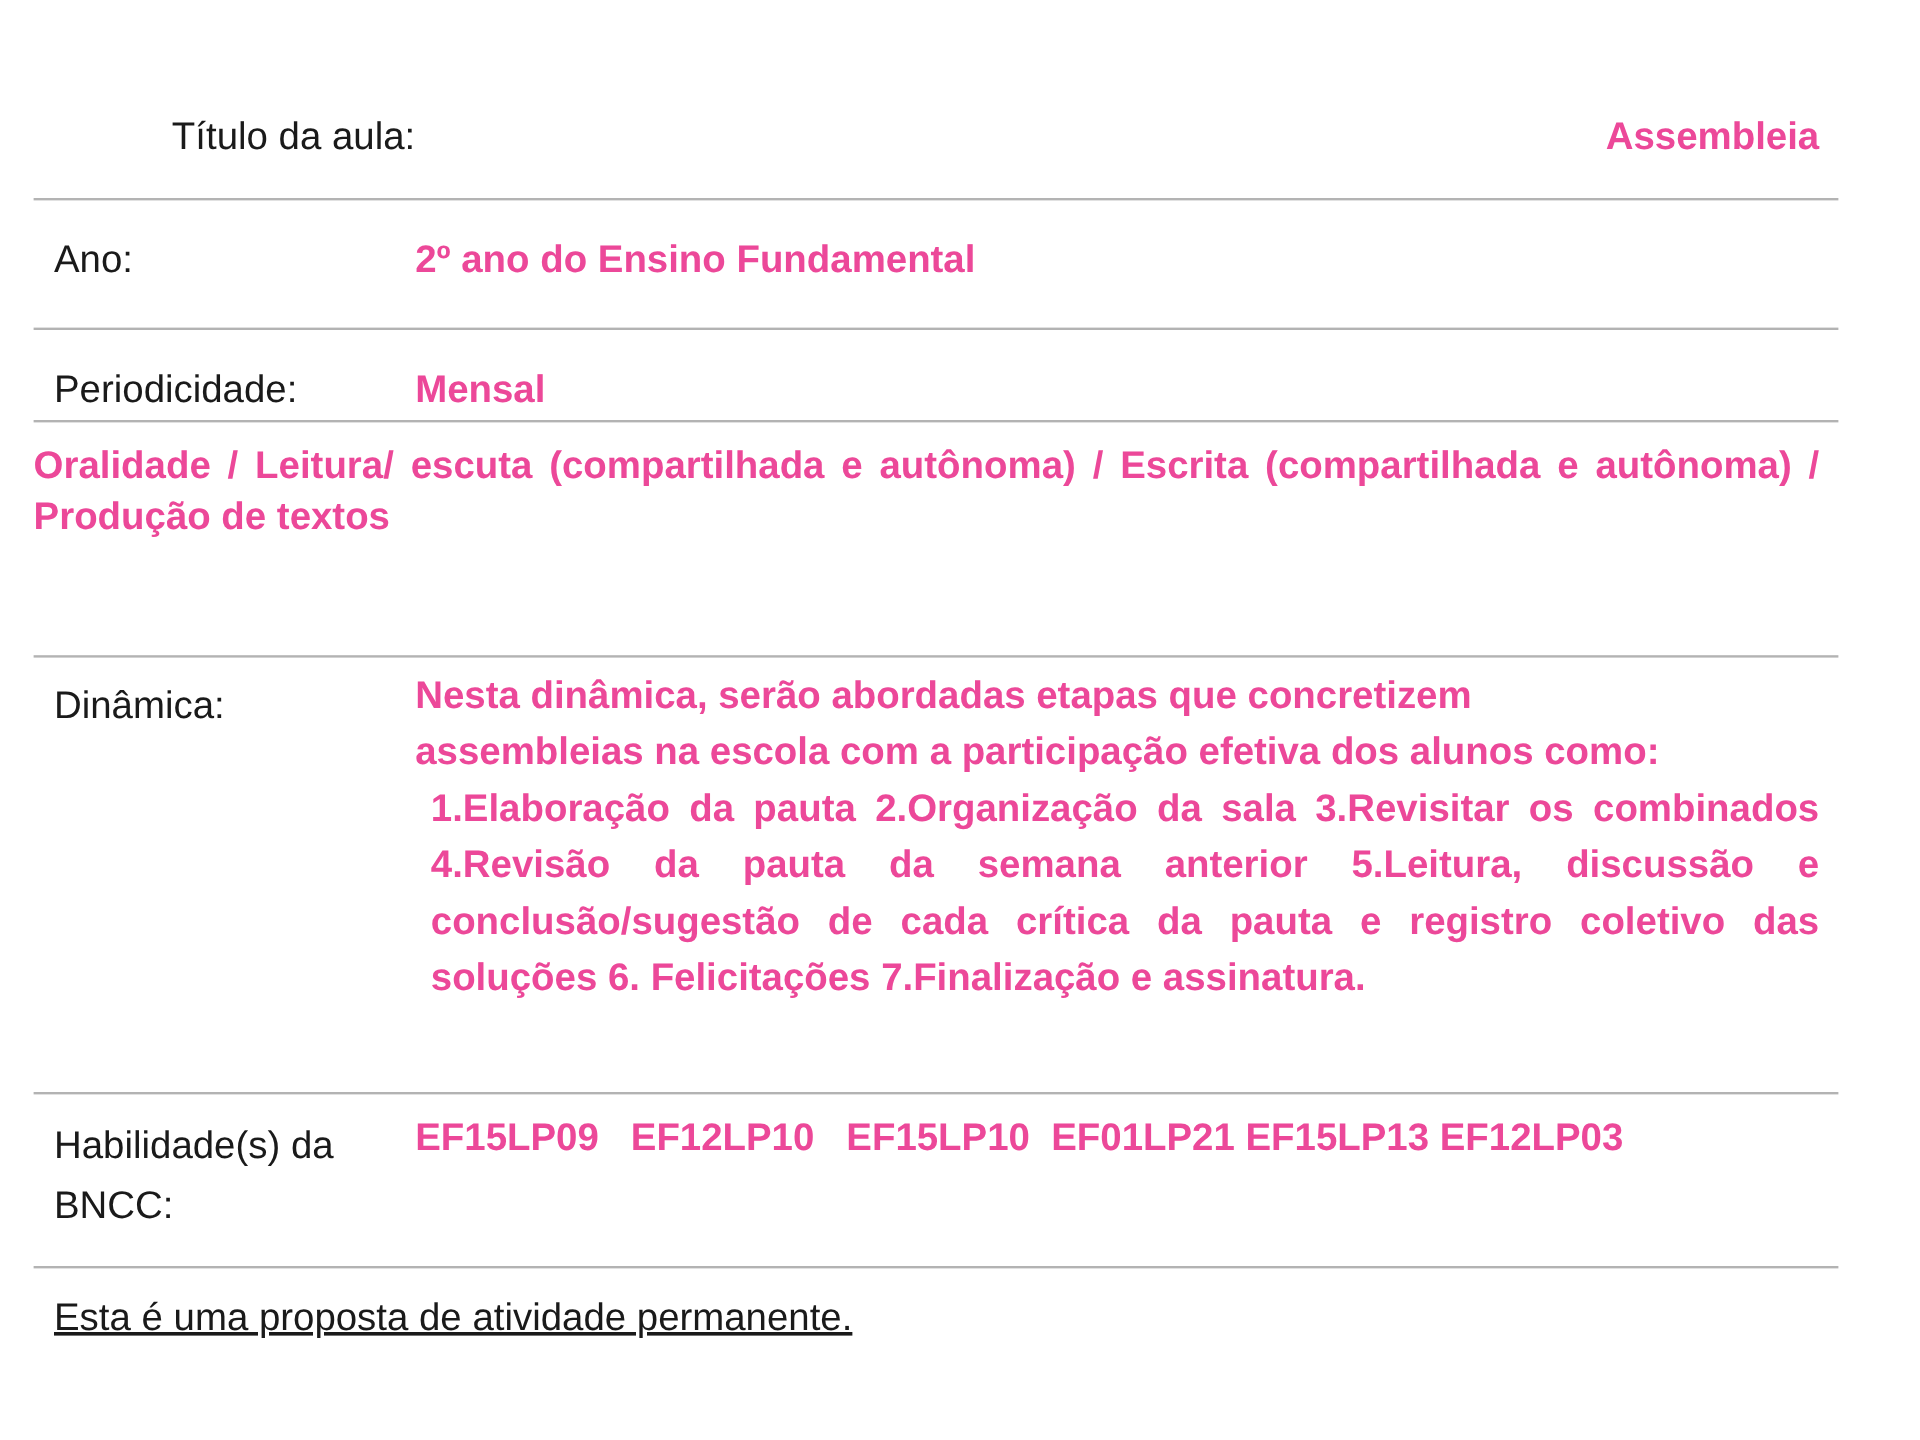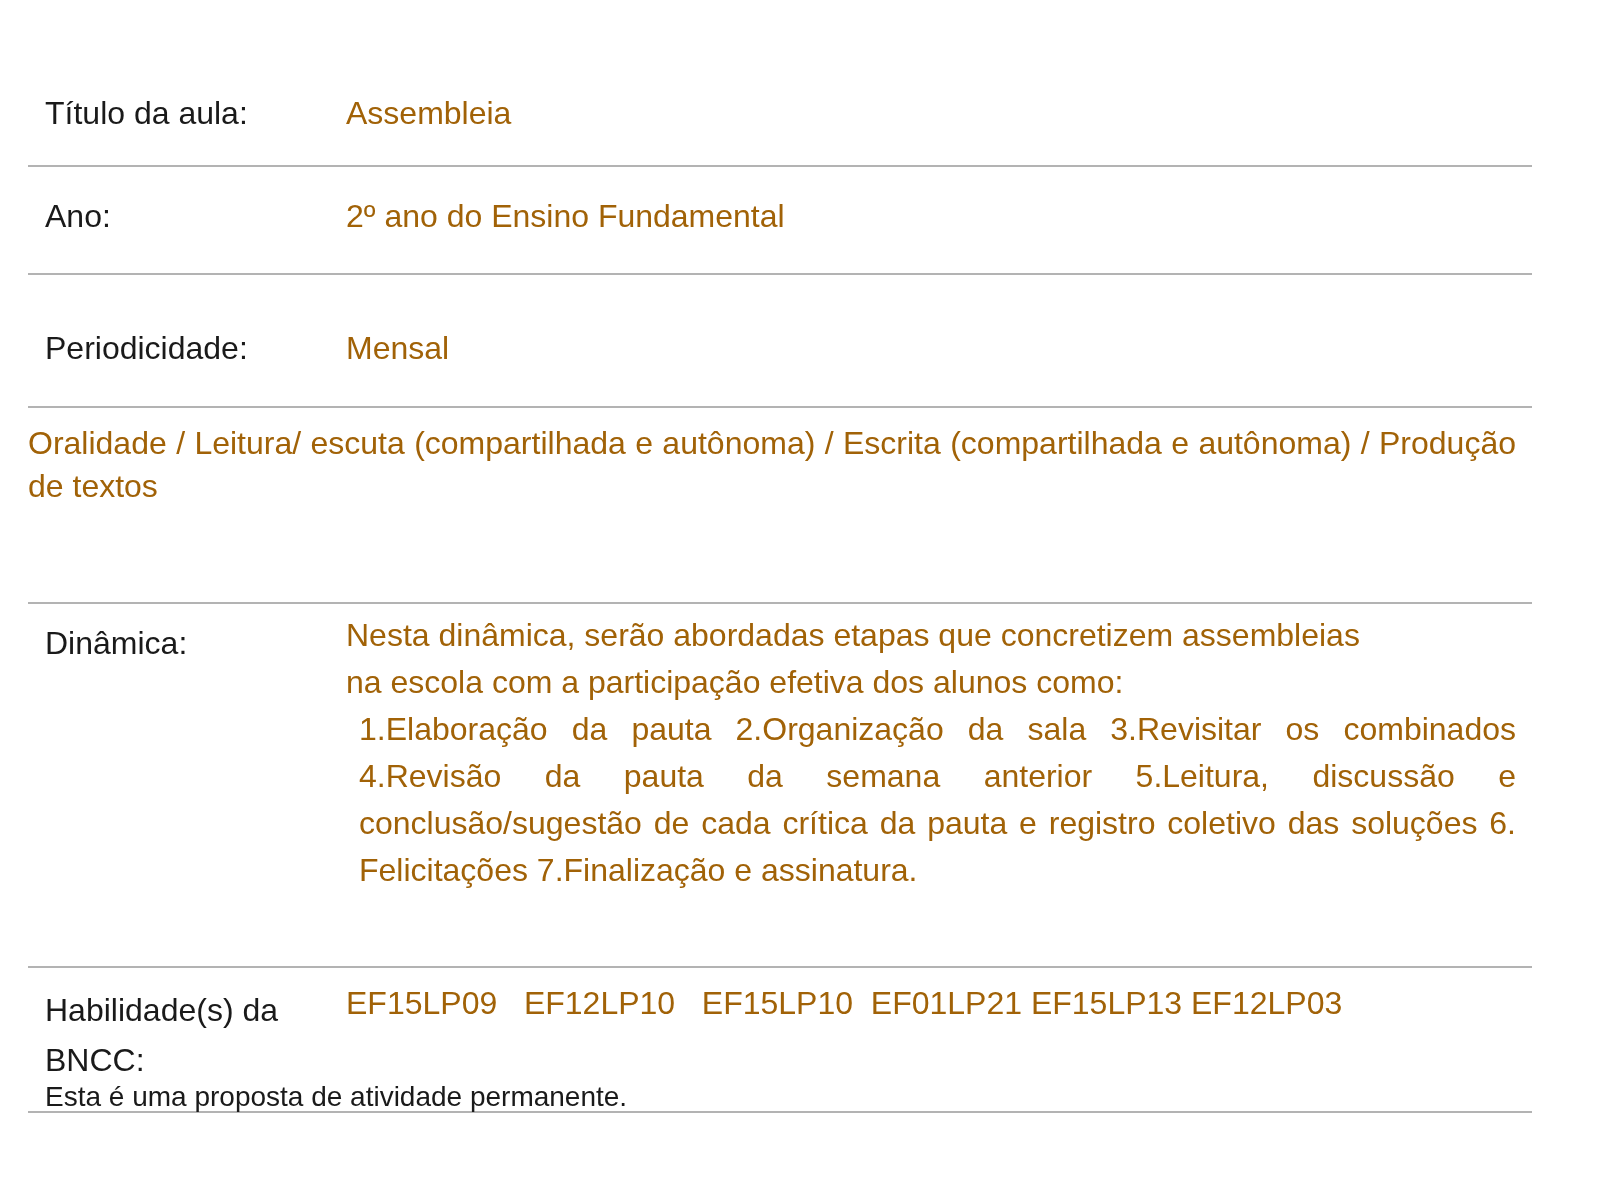--- a/index.html
+++ b/index.html
@@ -3,39 +3,39 @@
   <meta charset="utf-8">
   <style>
     html, body { margin: 0; padding: 0; background: #ffffff; }
     body { width: 1600px; height: 1200px; position: relative; overflow: hidden;
            font-family: "Liberation Sans", "DejaVu Sans", sans-serif; color: #111; }
     .table { position: absolute; left: 28px; top: 60px; width: 1504px; }
     .row { display: flex; border-bottom: 2px solid #b3b3b3; box-sizing: border-box; }
     .label { width: 318px; padding-left: 17px; box-sizing: border-box;
              font-size: 32px; line-height: 50px; color: #1a1a1a; font-weight: normal; }
     .value { flex: 1; padding-right: 16px; box-sizing: border-box;
-             font-size: 32px; font-weight: normal; color: #a16207; }
+             font-size: 32px; font-weight: bold; color: #ec4899; }
     .r-title { height: 107px; }
-    .r-title .label, .r-title .value { padding-top: 28px; line-height: 50px; }
+    .r-title .label, .r-title .value { padding-top: 28px; line-height: 50px; text-align: right; }
     .r-ano { height: 108px; }
     .r-ano .label, .r-ano .value { padding-top: 24px; line-height: 50px; }
-    .r-per { height: 109px; margin-top: 24px; }
+    .r-per { height: 77px; }
     .r-per .label, .r-per .value { padding-top: 24px; line-height: 50px; }
     .r-prat { height: 196px; }
     .r-prat .label { padding-top: 18px; }
     .r-prat .value { padding-top: 14px; line-height: 43px; text-align: justify; }
     .r-din { height: 364px; justify-content: flex-end; }
     .r-din .label { padding-top: 14px; }
     .r-din .value { padding-top: 8px; line-height: 47px; }
     .r-din .intro { display: block; padding-right: 120px; }
     .r-din .steps { display: block; text-align: justify; margin-left: 13px; }
     .r-hab { height: 145px; }
     .r-hab .label { padding-top: 17px; }
     .r-hab .value { padding-top: 10px; line-height: 50px; white-space: pre; }
-    .footer { position: absolute; left: 45px; top: 1072px; font-size: 28px; color: #1a1a1a; line-height: 50px; }
+    .footer { position: absolute; left: 45px; top: 1072px; font-size: 32px; color: #1a1a1a; line-height: 50px; text-decoration: underline; }
   </style>
 </head>
 <body>
 
 <div class="table">
   <div class="row r-title">
     <div class="label">Título da aula:</div>
     <div class="value">Assembleia</div>
   </div>
   <div class="row r-ano">

